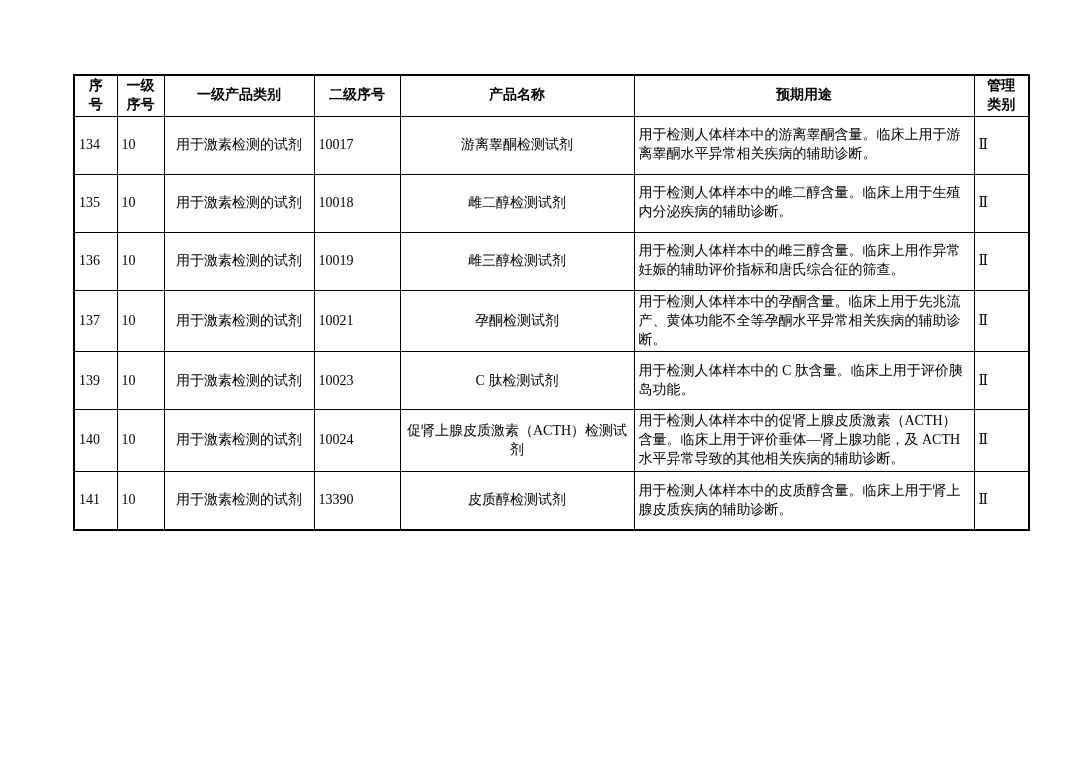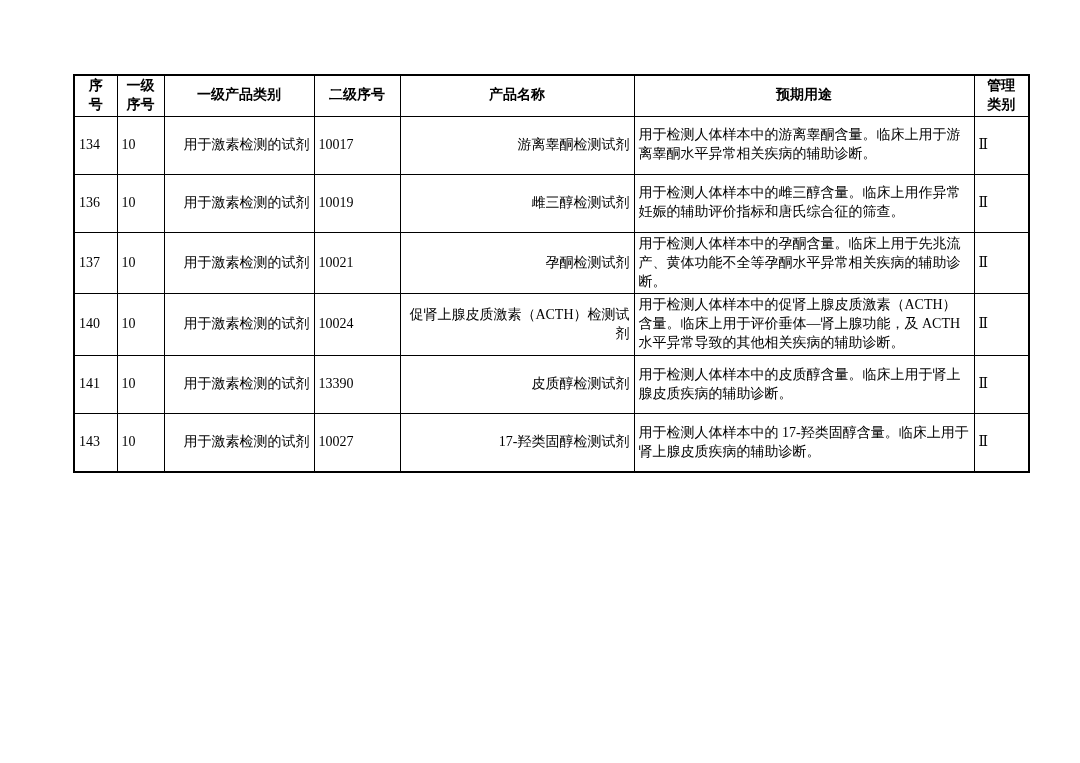--- a/index.html
+++ b/index.html
@@ -39,21 +39,21 @@
     text-align: center;
     white-space: pre-line;
     height: 36px;
     padding: 1px 2px;
   }
   table.reg-table td {
     height: 53px;
     padding: 2px 4px;
   }
   td.c-center { text-align: left; padding: 2px 2px; }
-  td.c-left   { text-align: right;   padding: 2px 6px; }
+  td.c-left   { text-align: center;   padding: 2px 6px; }
   td.c-use    { text-align: left;   padding: 2px 3px 2px 5px; }
 </style>
 </head>
 <body>
 
 <div class="page">
   <table class="reg-table">
     <colgroup>
       <col style="width:43px">
       <col style="width:47px">
@@ -81,59 +81,68 @@
         <tr>
           <td class="c-center">134</td>
           <td class="c-center">10</td>
           <td class="c-left">用于激素检测的试剂</td>
           <td class="c-center">10017</td>
           <td class="c-left">游离睾酮检测试剂</td>
           <td class="c-use">用于检测人体样本中的游离睾酮含量。临床上用于游离睾酮水平异常相关疾病的辅助诊断。</td>
           <td class="c-center">Ⅱ</td>
         </tr>
         <tr>
+          <td class="c-center">135</td>
+          <td class="c-center">10</td>
+          <td class="c-left">用于激素检测的试剂</td>
+          <td class="c-center">10018</td>
+          <td class="c-left">雌二醇检测试剂</td>
+          <td class="c-use">用于检测人体样本中的雌二醇含量。临床上用于生殖内分泌疾病的辅助诊断。</td>
+          <td class="c-center">Ⅱ</td>
+        </tr>
+        <tr>
           <td class="c-center">136</td>
           <td class="c-center">10</td>
           <td class="c-left">用于激素检测的试剂</td>
           <td class="c-center">10019</td>
           <td class="c-left">雌三醇检测试剂</td>
           <td class="c-use">用于检测人体样本中的雌三醇含量。临床上用作异常妊娠的辅助评价指标和唐氏综合征的筛查。</td>
           <td class="c-center">Ⅱ</td>
         </tr>
         <tr>
           <td class="c-center">137</td>
           <td class="c-center">10</td>
           <td class="c-left">用于激素检测的试剂</td>
           <td class="c-center">10021</td>
           <td class="c-left">孕酮检测试剂</td>
           <td class="c-use">用于检测人体样本中的孕酮含量。临床上用于先兆流产、黄体功能不全等孕酮水平异常相关疾病的辅助诊断。</td>
+          <td class="c-center">Ⅱ</td>
+        </tr>
+        <tr>
+          <td class="c-center">139</td>
+          <td class="c-center">10</td>
+          <td class="c-left">用于激素检测的试剂</td>
+          <td class="c-center">10023</td>
+          <td class="c-left">C 肽检测试剂</td>
+          <td class="c-use">用于检测人体样本中的 C 肽含量。临床上用于评价胰岛功能。</td>
           <td class="c-center">Ⅱ</td>
         </tr>
         <tr>
           <td class="c-center">140</td>
           <td class="c-center">10</td>
           <td class="c-left">用于激素检测的试剂</td>
           <td class="c-center">10024</td>
           <td class="c-left">促肾上腺皮质激素（ACTH）检测试剂</td>
           <td class="c-use">用于检测人体样本中的促肾上腺皮质激素（ACTH）含量。临床上用于评价垂体—肾上腺功能，及 ACTH 水平异常导致的其他相关疾病的辅助诊断。</td>
           <td class="c-center">Ⅱ</td>
         </tr>
         <tr>
           <td class="c-center">141</td>
           <td class="c-center">10</td>
           <td class="c-left">用于激素检测的试剂</td>
           <td class="c-center">13390</td>
           <td class="c-left">皮质醇检测试剂</td>
           <td class="c-use">用于检测人体样本中的皮质醇含量。临床上用于肾上腺皮质疾病的辅助诊断。</td>
           <td class="c-center">Ⅱ</td>
         </tr>
-        <tr>
-          <td class="c-center">143</td>
-          <td class="c-center">10</td>
-          <td class="c-left">用于激素检测的试剂</td>
-          <td class="c-center">10027</td>
-          <td class="c-left">17-羟类固醇检测试剂</td>
-          <td class="c-use">用于检测人体样本中的 17-羟类固醇含量。临床上用于肾上腺皮质疾病的辅助诊断。</td>
-          <td class="c-center">Ⅱ</td>
-        </tr>
       </tbody>
   </table>
 </div>
 
 </body></html>

